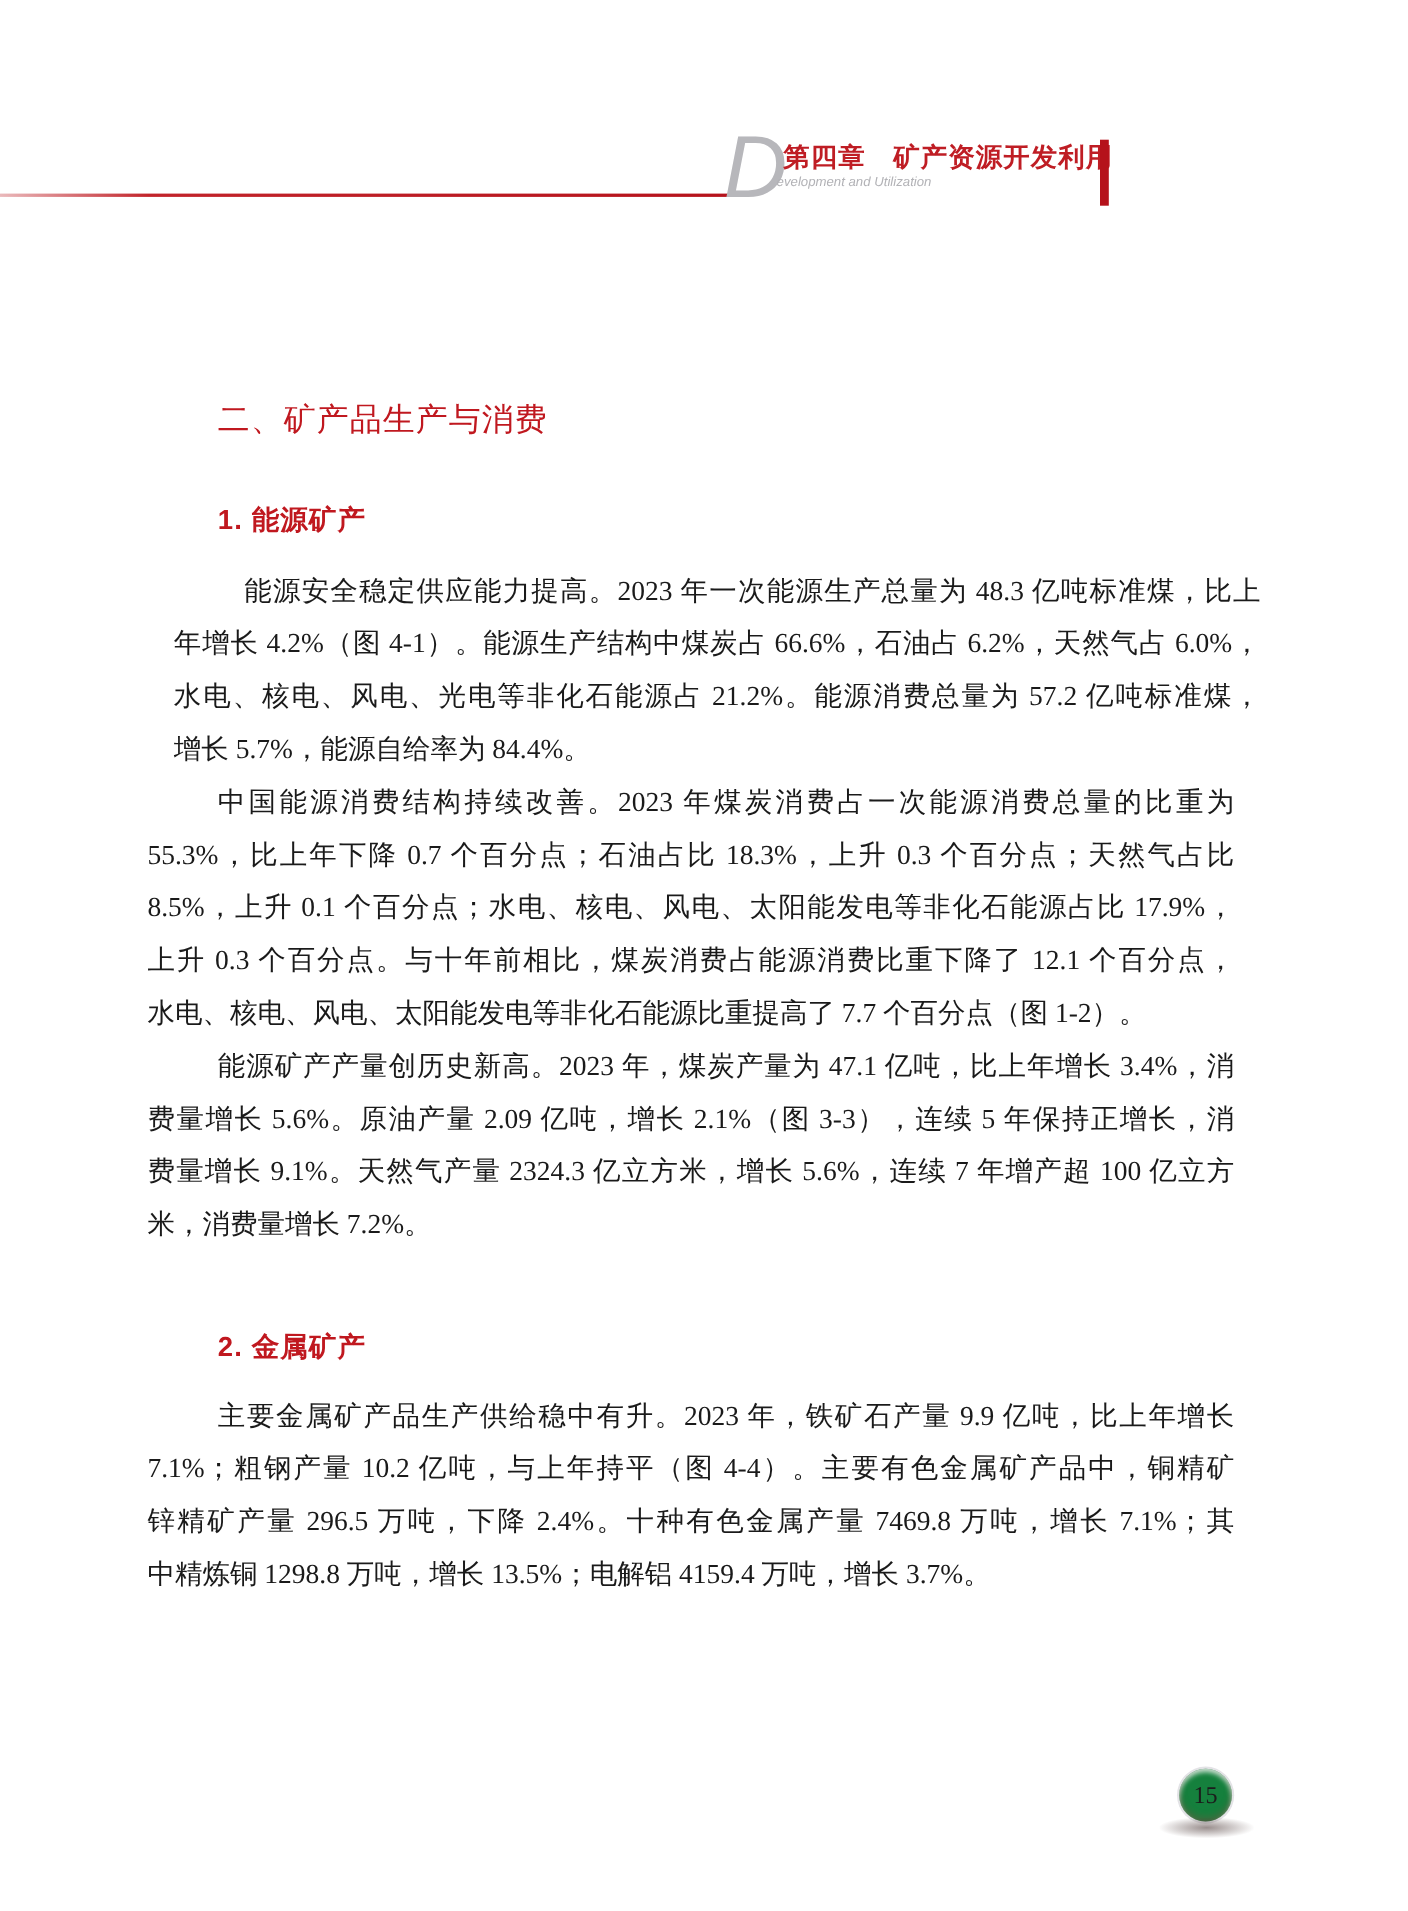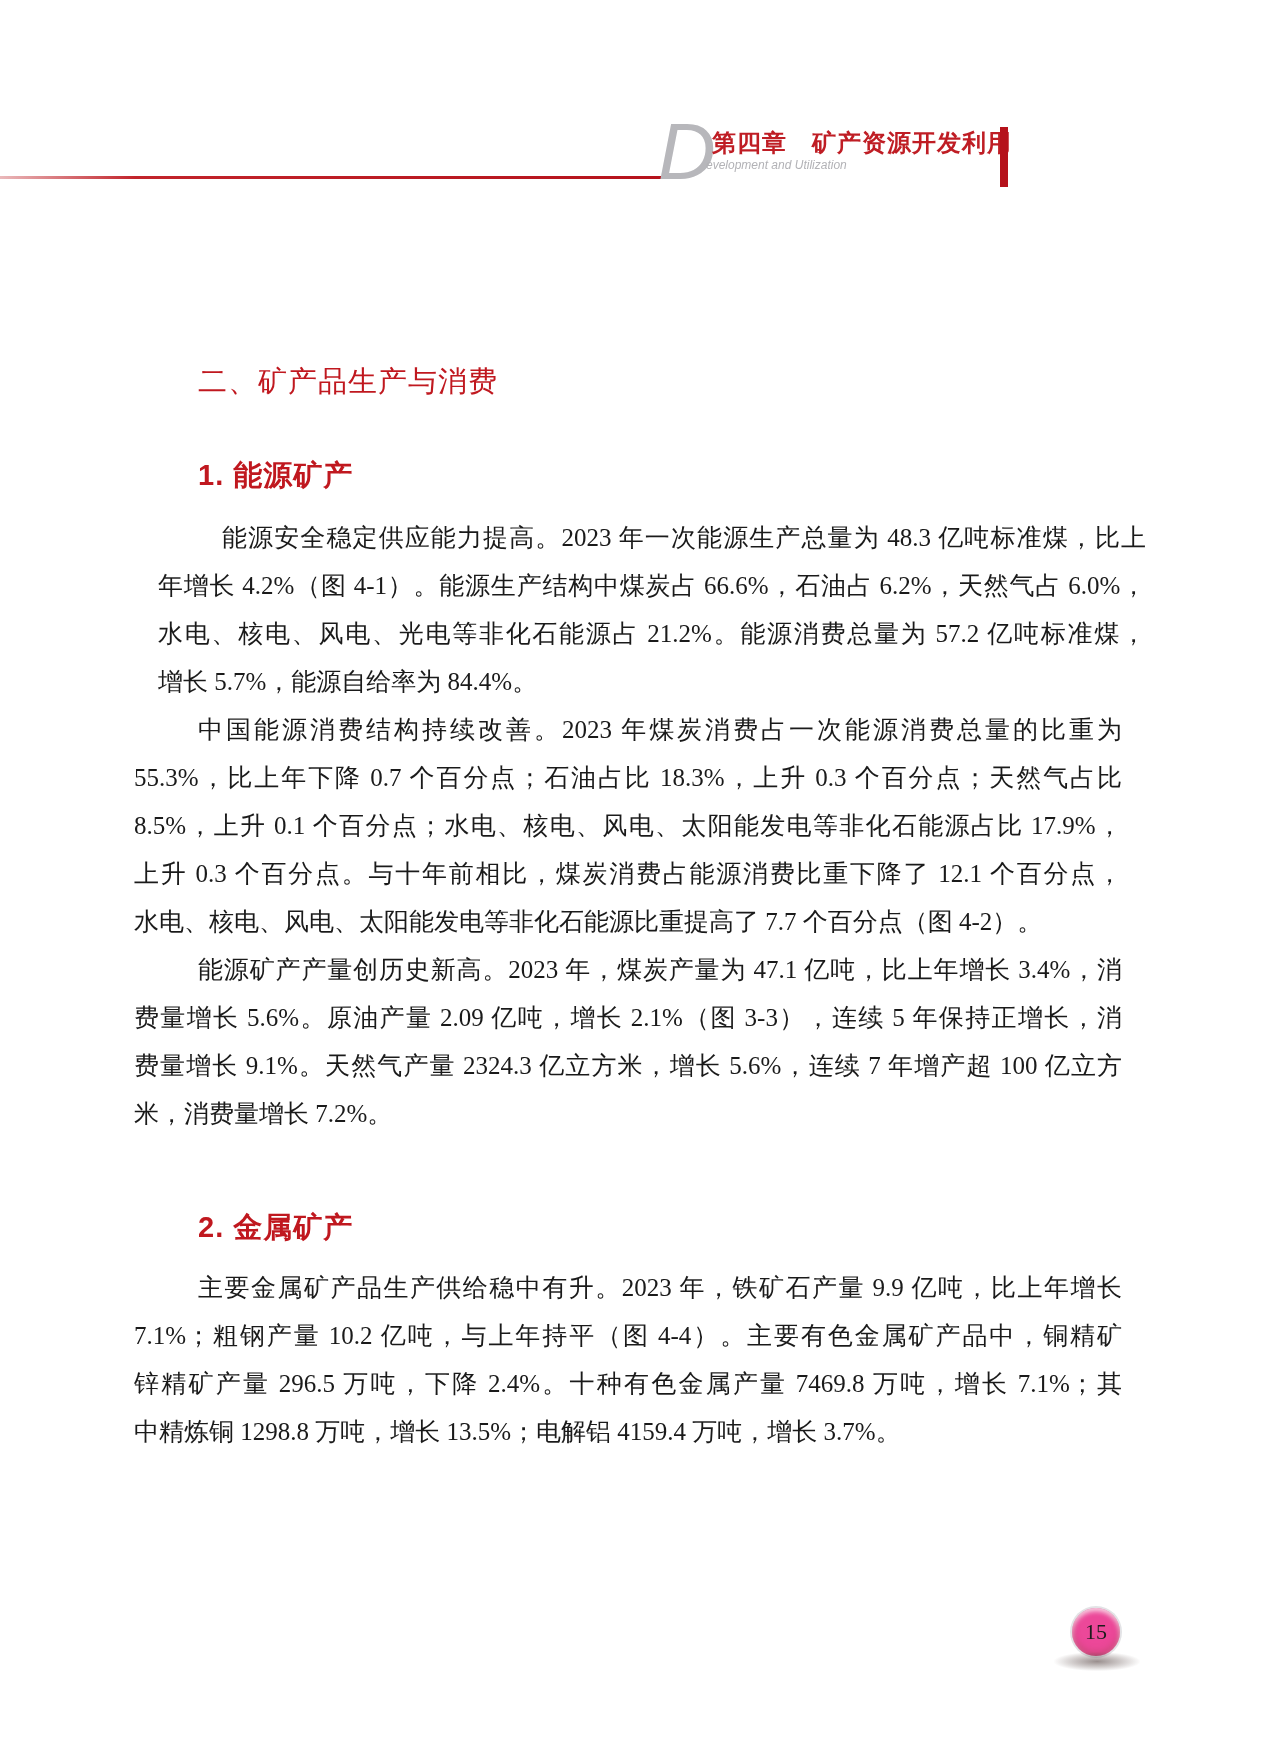--- a/index.html
+++ b/index.html
@@ -16,39 +16,39 @@
   .header-sub{position:absolute;left:706px;top:158px;font-family:"Liberation Sans","DejaVu Sans",sans-serif;
               font-style:italic;font-size:12px;color:#b2b2b6;white-space:nowrap;}
   .header-bar{position:absolute;left:1000px;top:127px;width:8px;height:60px;background:#b5121b;}
 
   
   .section-title{position:absolute;left:134px;top:362px;margin:0;padding-left:64px;
                  font-family:"Liberation Sans","DejaVu Sans",sans-serif;font-weight:normal;
                  font-size:29px;color:#c0181f;letter-spacing:1px;}
   .sub-title{position:absolute;left:134px;margin:0;padding-left:64px;
              font-family:"Liberation Sans","DejaVu Sans",sans-serif;font-weight:bold;
-             font-size:29px;color:#c0181f;letter-spacing:1px;}
+             font-size:25px;color:#c0181f;letter-spacing:1px;}
   #sub1{top:456px;}
   #sub2{top:1208px;}
 
   
   .para{position:absolute;left:134px;width:988px;}
   #p1{top:514px;margin-left:24px;} #p2{top:706px;} #p3{top:946px;} #p4{top:1264px;}
   .line{height:48px;line-height:48px;font-size:25px;text-align:justify;text-align-last:justify;
         overflow:hidden;white-space:nowrap;}
   .line.first{text-indent:64px;}
   .line.last{text-align-last:left;}
 
   
   .page-ball{position:absolute;left:1072px;top:1608px;width:48px;height:48px;border-radius:50%;
      background:
        radial-gradient(circle at 66% 70%, rgba(198,88,78,.55) 0 16%, rgba(198,88,78,0) 46%),
        radial-gradient(circle at 26% 66%, rgba(204,98,88,.45) 0 14%, rgba(204,98,88,0) 42%),
        radial-gradient(circle at 40% 33%, #ffffff 0%, #f8eae6 34%, #e9bcb3 60%, #d2908an 82%, #c6847c 100%);
-     background-color:#ec4899;
+     background-color:#15803d;
      box-shadow:0 0 0 2px #e3e3e6, inset 0 -4px 7px rgba(150,70,65,.35), inset 0 3px 5px rgba(255,255,255,.8);
      display:flex;align-items:center;justify-content:center;}
   .page-ball span{font-family:"Liberation Serif","DejaVu Serif",serif;font-size:22px;color:#1c1c1c;}
   .page-ball-shadow{position:absolute;left:1054px;top:1652px;width:86px;height:19px;
      background:radial-gradient(ellipse at center, rgba(70,50,48,.55) 0%, rgba(70,50,48,.25) 40%, rgba(70,50,48,0) 72%);}
 </style>
 </head>
 <body>
 
 <div class="page">
@@ -70,21 +70,21 @@
     <div class="line">年增长 4.2%（图 4-1）。能源生产结构中煤炭占 66.6%，石油占 6.2%，天然气占 6.0%，</div>
     <div class="line">水电、核电、风电、光电等非化石能源占 21.2%。能源消费总量为 57.2 亿吨标准煤，</div>
     <div class="line last">增长 5.7%，能源自给率为 84.4%。</div>
   </div>
 
   <div class="para" id="p2">
     <div class="line first">中国能源消费结构持续改善。2023 年煤炭消费占一次能源消费总量的比重为</div>
     <div class="line">55.3%，比上年下降 0.7 个百分点；石油占比 18.3%，上升 0.3 个百分点；天然气占比</div>
     <div class="line">8.5%，上升 0.1 个百分点；水电、核电、风电、太阳能发电等非化石能源占比 17.9%，</div>
     <div class="line">上升 0.3 个百分点。与十年前相比，煤炭消费占能源消费比重下降了 12.1 个百分点，</div>
-    <div class="line last">水电、核电、风电、太阳能发电等非化石能源比重提高了 7.7 个百分点（图 4-2）。</div>
+    <div class="line last">水电、核电、风电、太阳能发电等非化石能源比重提高了 7.7 个百分点（图 1-2）。</div>
   </div>
 
   <div class="para" id="p3">
     <div class="line first">能源矿产产量创历史新高。2023 年，煤炭产量为 47.1 亿吨，比上年增长 3.4%，消</div>
     <div class="line">费量增长 5.6%。原油产量 2.09 亿吨，增长 2.1%（图 3-3），连续 5 年保持正增长，消</div>
     <div class="line">费量增长 9.1%。天然气产量 2324.3 亿立方米，增长 5.6%，连续 7 年增产超 100 亿立方</div>
     <div class="line last">米，消费量增长 7.2%。</div>
   </div>
 
   <h3 class="sub-title" id="sub2">2. 金属矿产</h3>

